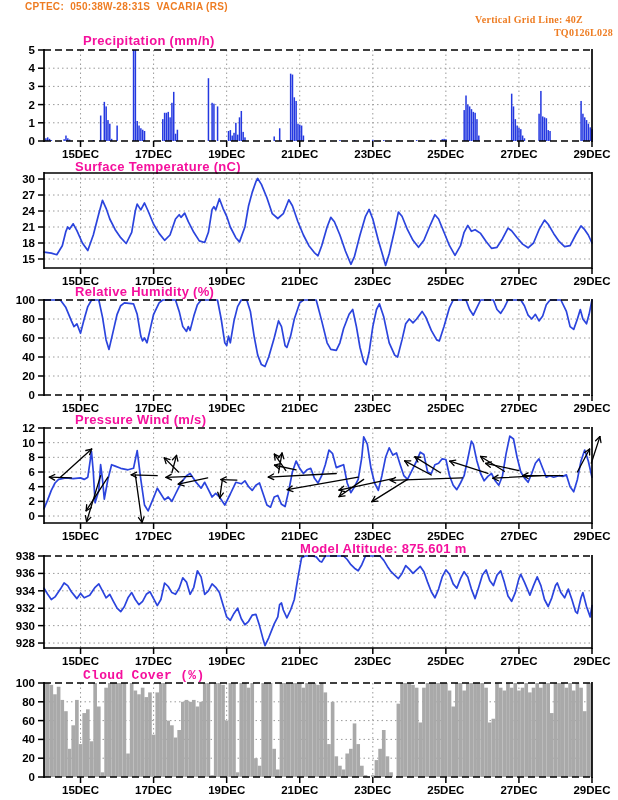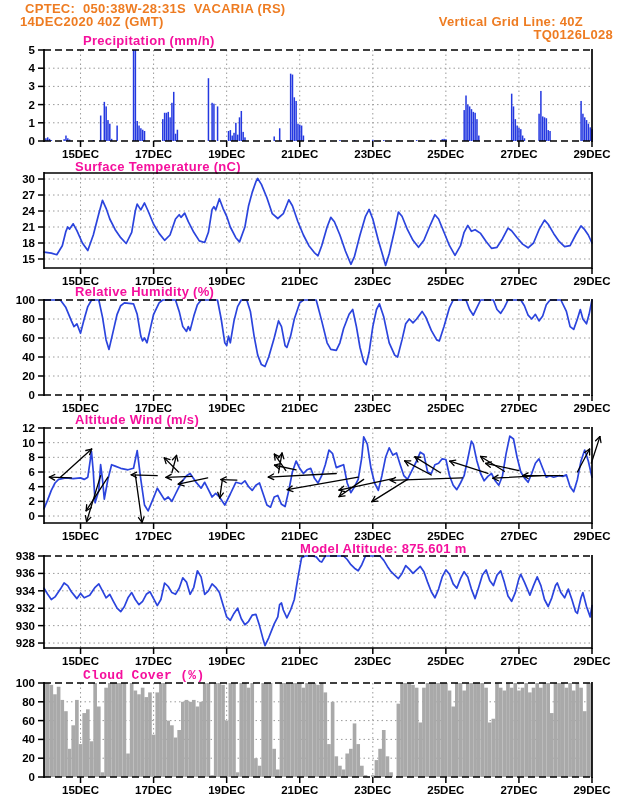--- a/index.html
+++ b/index.html
@@ -1,46 +1,45 @@
 <!DOCTYPE html>
 <html><head>
 <meta charset="utf-8">
 <style>
   html,body{margin:0;padding:0;background:#ffffff;}
   #page{position:relative;width:618px;height:800px;background:#ffffff;overflow:hidden;
         font-family:"Liberation Sans",sans-serif;}
-  .hdr{position:absolute;font-size:13px;font-weight:bold;white-space:pre;letter-spacing:0.3px;}
+  .hdr{position:absolute;font-size:10px;font-weight:bold;white-space:pre;letter-spacing:0.3px;}
   .orange{color:#ee7c22;}
   .ptitle{position:absolute;font-size:13px;font-weight:bold;color:#f5109d;white-space:pre;letter-spacing:0.3px;}
-  .right-align{text-align:right;}
+  .right-align{text-align:right;font-family:Liberation Serif, serif;}
   #chart{position:absolute;left:0;top:0;}
   .grid{stroke:#9a9a9a;stroke-width:1;stroke-dasharray:1.5 3;fill:none;}
   .frame{stroke:#000;stroke-width:1.7;fill:none;}
   .framed{stroke:#000;stroke-width:1.7;fill:none;stroke-dasharray:7 4;}
   .tick{stroke:#000;stroke-width:1.5;}
   .dline{stroke:#2b44dd;stroke-width:1.7;fill:none;stroke-linejoin:round;stroke-linecap:round;}
   .bar{fill:#2438e0;}
   .cloud{fill:#a9a9a9;}
   .arrow{stroke:#000;stroke-width:1.3;stroke-linecap:round;}
   .ylab,.xlab{font-family:"Liberation Sans",sans-serif;font-size:11.5px;font-weight:bold;fill:#000;}
 </style>
 </head>
 <body>
 
 <div id="page">
 
   <div class="hdr orange" style="left:25px;top:1px;">CPTEC:  050:38W-28:31S  VACARIA (RS)</div>
-  <div class="hdr orange" style="left:20px;top:14px;">14DEC2020 40Z (GMT)</div>
   <div class="hdr orange right-align" style="right:35px;top:14px;">Vertical Grid Line: 40Z</div>
   <div class="hdr orange right-align" style="right:5px;top:27px;margin-left:48px;">TQ0126L028</div>
 
   <div class="ptitle" style="left:83px;top:33px;">Precipitation (mm/h)</div>
   <div class="ptitle" style="left:75px;top:159px;">Surface Temperature (nC)</div>
   <div class="ptitle" style="left:75px;top:284px;">Relative Humidity (%)</div>
-  <div class="ptitle" style="left:75px;top:412px;">Altitude Wind (m/s)</div>
+  <div class="ptitle" style="left:75px;top:412px;">Pressure Wind (m/s)</div>
   <div class="ptitle" style="left:300px;top:541px;">Model Altitude: 875.601 m</div>
   <div class="ptitle" style="left:83px;top:668px;font-family:Liberation Mono, monospace;">Cloud Cover (%)</div>
 
   <svg id="chart" width="618" height="800" viewBox="0 0 618 800">
       <g>
         <g>
           <line x1="80.53333333333333" x2="80.53333333333333" y1="50" y2="141" class="grid"></line>
           <line x1="153.6" x2="153.6" y1="50" y2="141" class="grid"></line>
           <line x1="226.66666666666666" x2="226.66666666666666" y1="50" y2="141" class="grid"></line>
           <line x1="299.73333333333335" x2="299.73333333333335" y1="50" y2="141" class="grid"></line>

